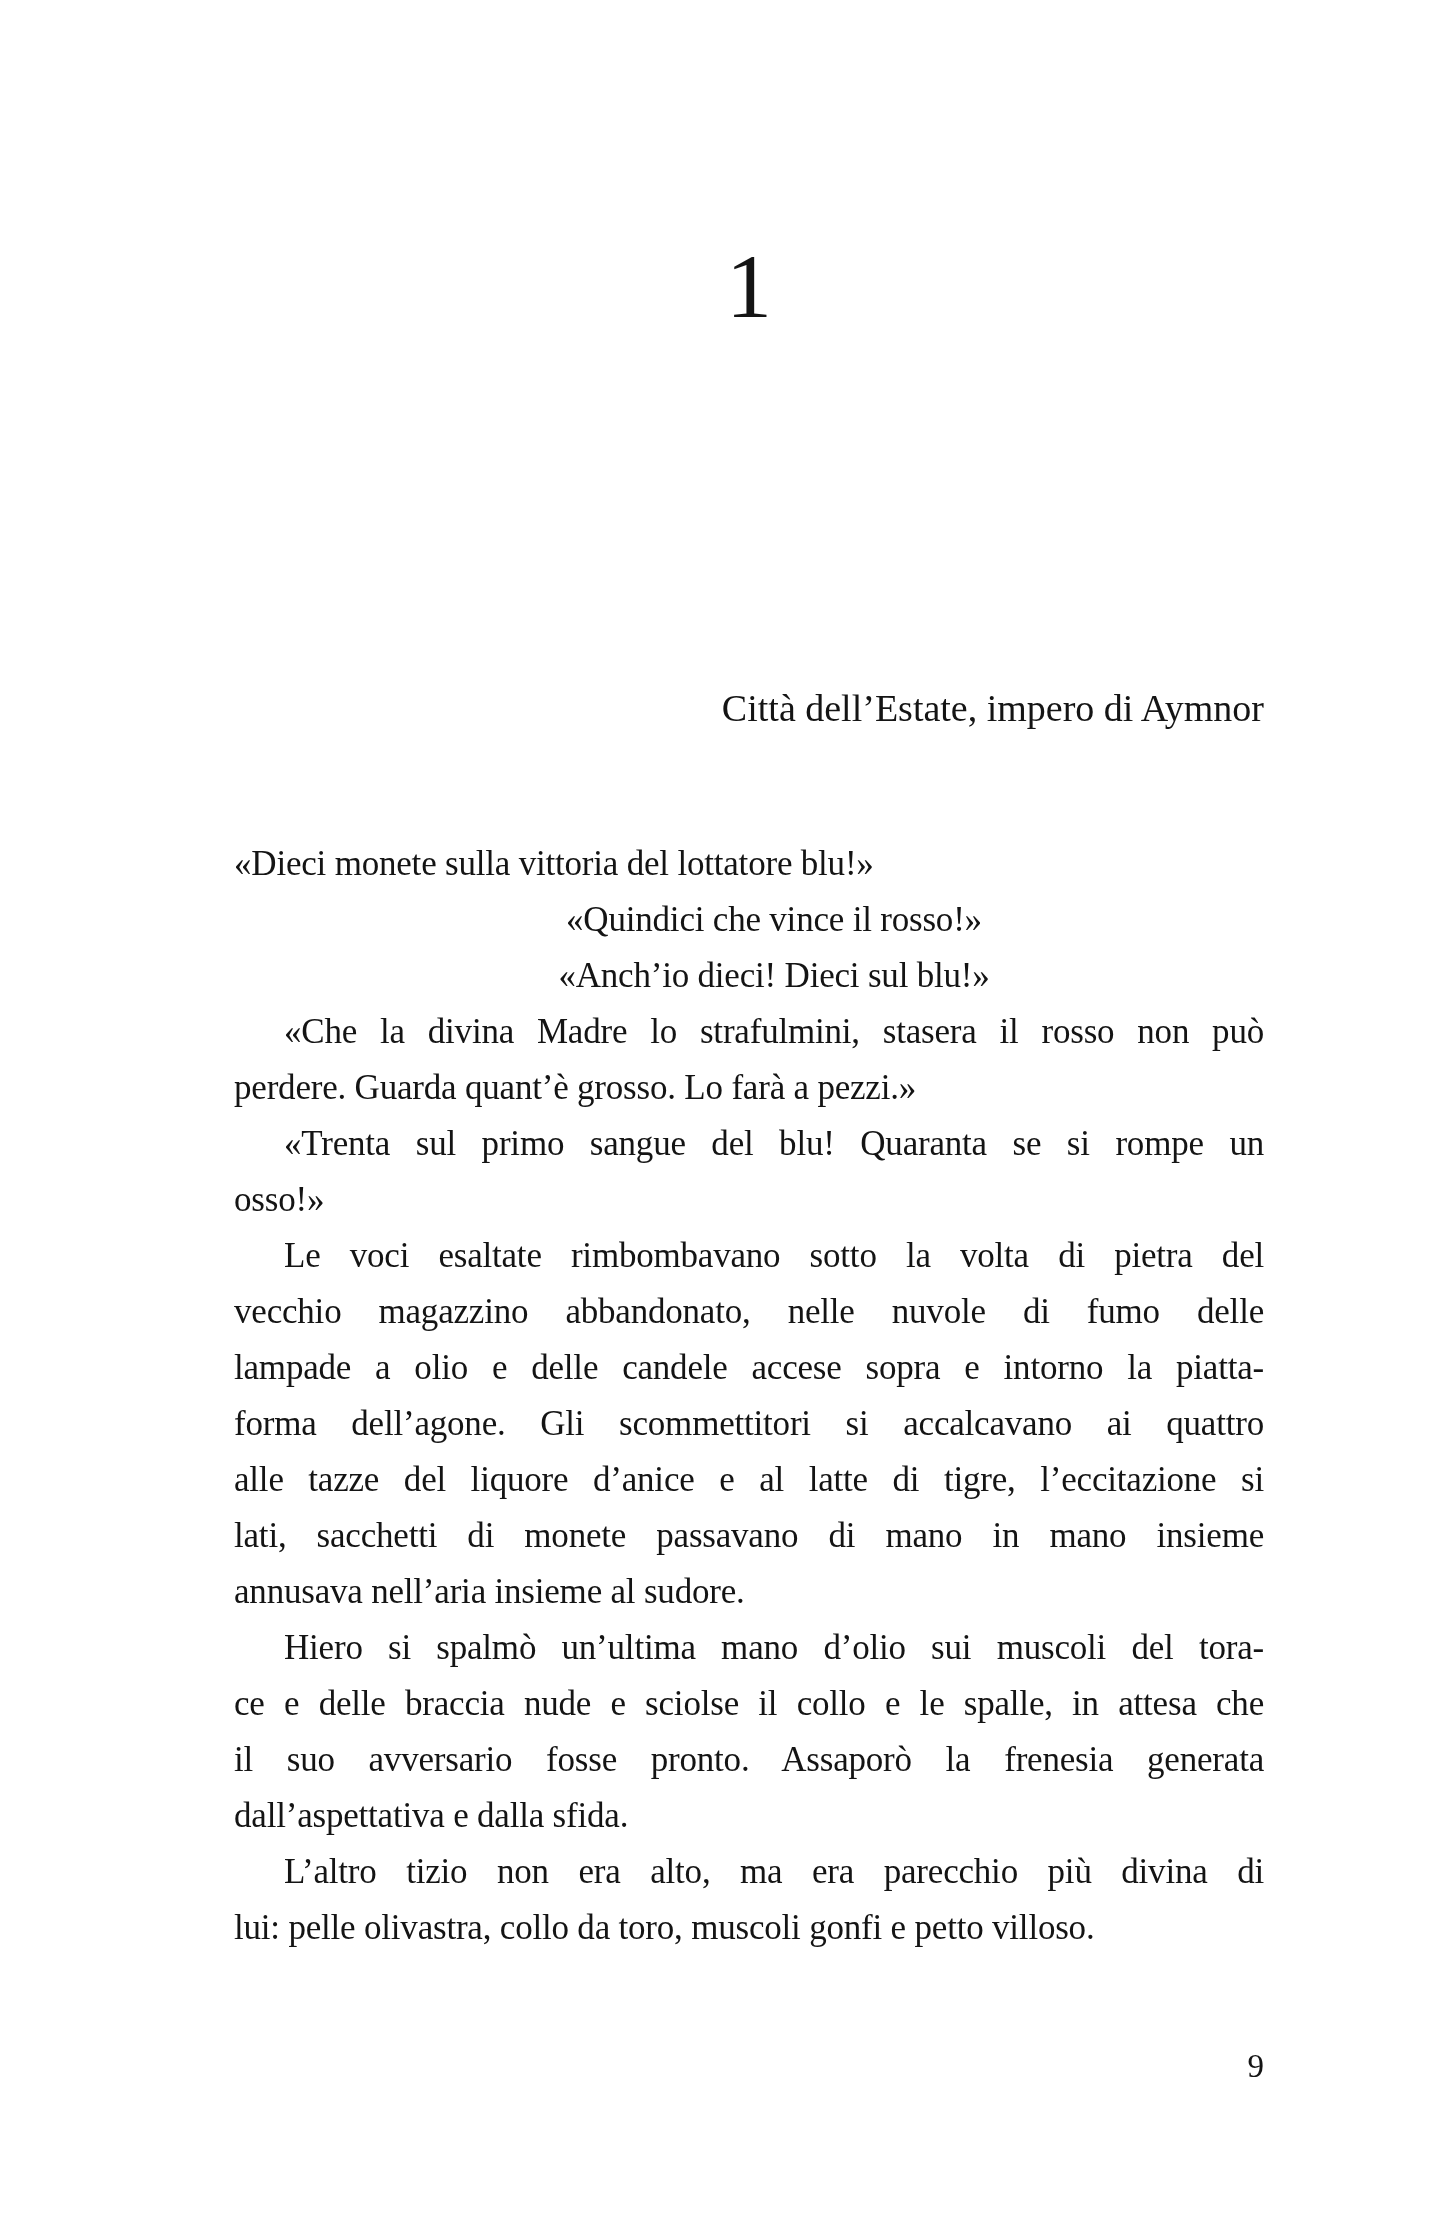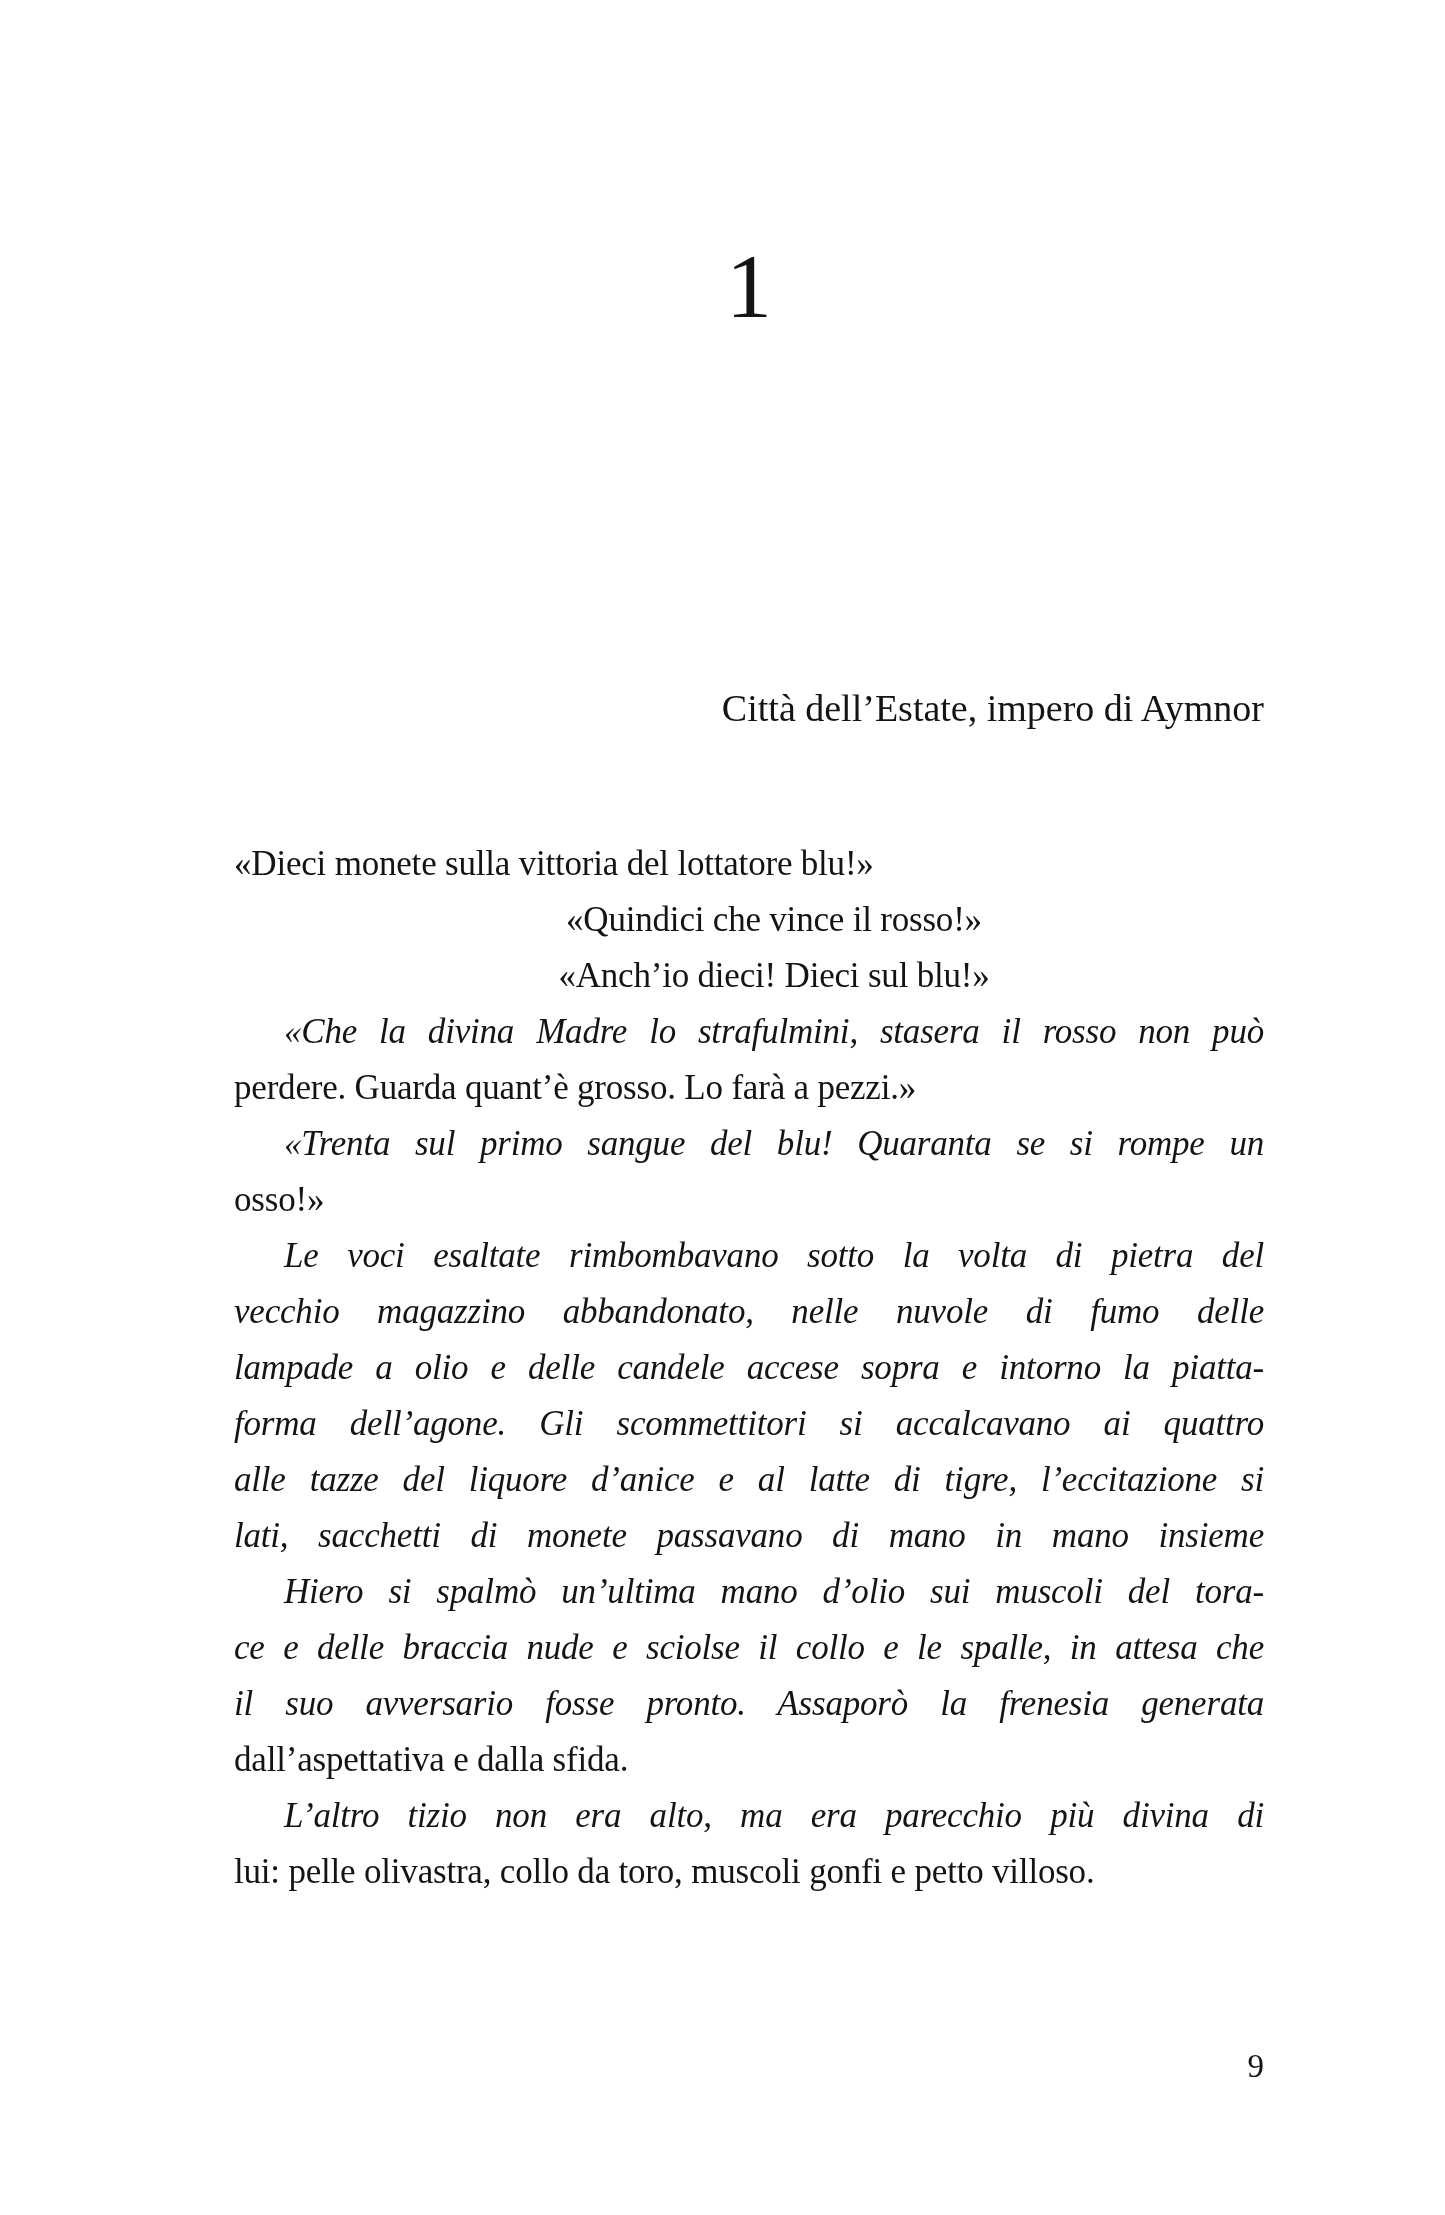--- a/index.html
+++ b/index.html
@@ -45,21 +45,20 @@
     letter-spacing: -0.2px;
   }
   .line {
     line-height: 56px;
     text-align: left;
     white-space: normal;
   }
   .line.j {
     text-align: justify;
     text-align-last: justify;
-    font-style: italic;
   }
   .line.ind {
     padding-left: 50px;
     text-align: center;
   }
   .page-number {
     position: absolute;
     left: 234px;
     width: 1030px;
     top: 2046px;
@@ -94,20 +93,21 @@
         <div class="line j ind">«Trenta sul primo sangue del blu! Quaranta se si rompe un</div>
         <div class="line">osso!»</div>
       </div>
       <div class="paragraph">
         <div class="line j ind">Le voci esaltate rimbombavano sotto la volta di pietra del</div>
         <div class="line j">vecchio magazzino abbandonato, nelle nuvole di fumo delle</div>
         <div class="line j">lampade a olio e delle candele accese sopra e intorno la piatta-</div>
         <div class="line j">forma dell’agone. Gli scommettitori si accalcavano ai quattro</div>
         <div class="line j">alle tazze del liquore d’anice e al latte di tigre, l’eccitazione si</div>
         <div class="line j">lati, sacchetti di monete passavano di mano in mano insieme</div>
+        <div class="line">annusava nell’aria insieme al sudore.</div>
       </div>
       <div class="paragraph">
         <div class="line j ind">Hiero si spalmò un’ultima mano d’olio sui muscoli del tora-</div>
         <div class="line j">ce e delle braccia nude e sciolse il collo e le spalle, in attesa che</div>
         <div class="line j">il suo avversario fosse pronto. Assaporò la frenesia generata</div>
         <div class="line">dall’aspettativa e dalla sfida.</div>
       </div>
       <div class="paragraph">
         <div class="line j ind">L’altro tizio non era alto, ma era parecchio più divina di</div>
         <div class="line">lui: pelle olivastra, collo da toro, muscoli gonfi e petto villoso.</div>

